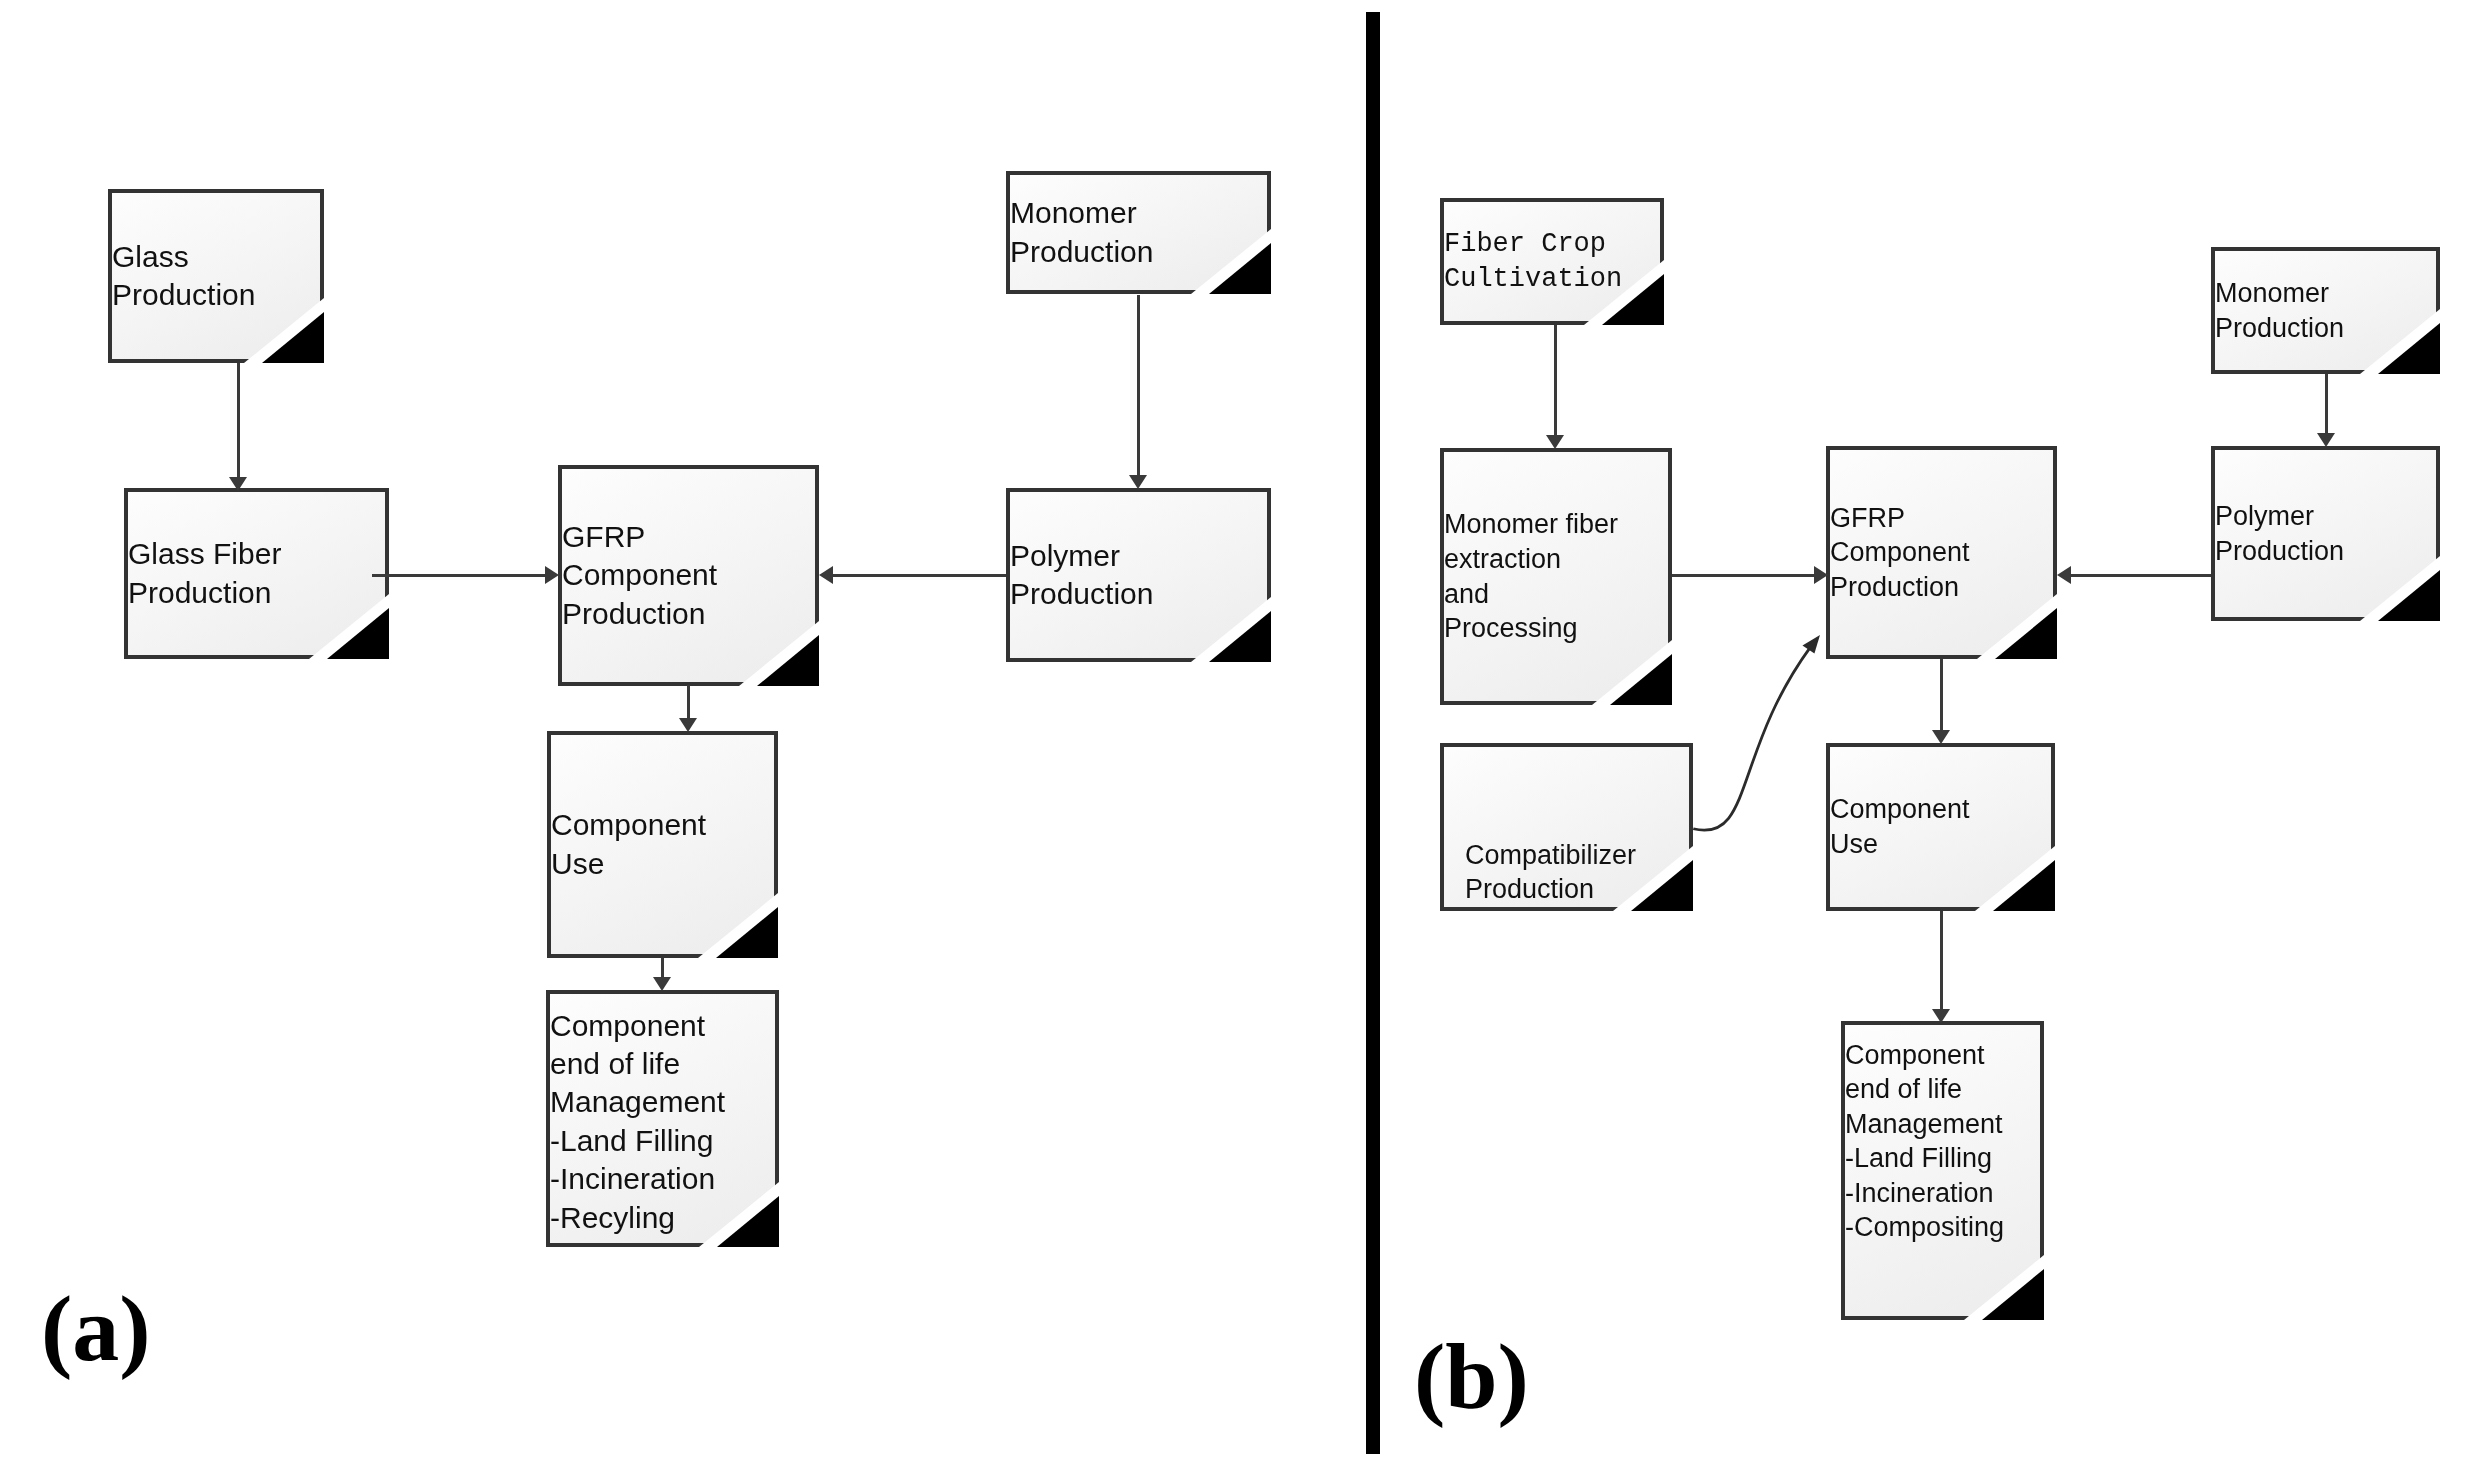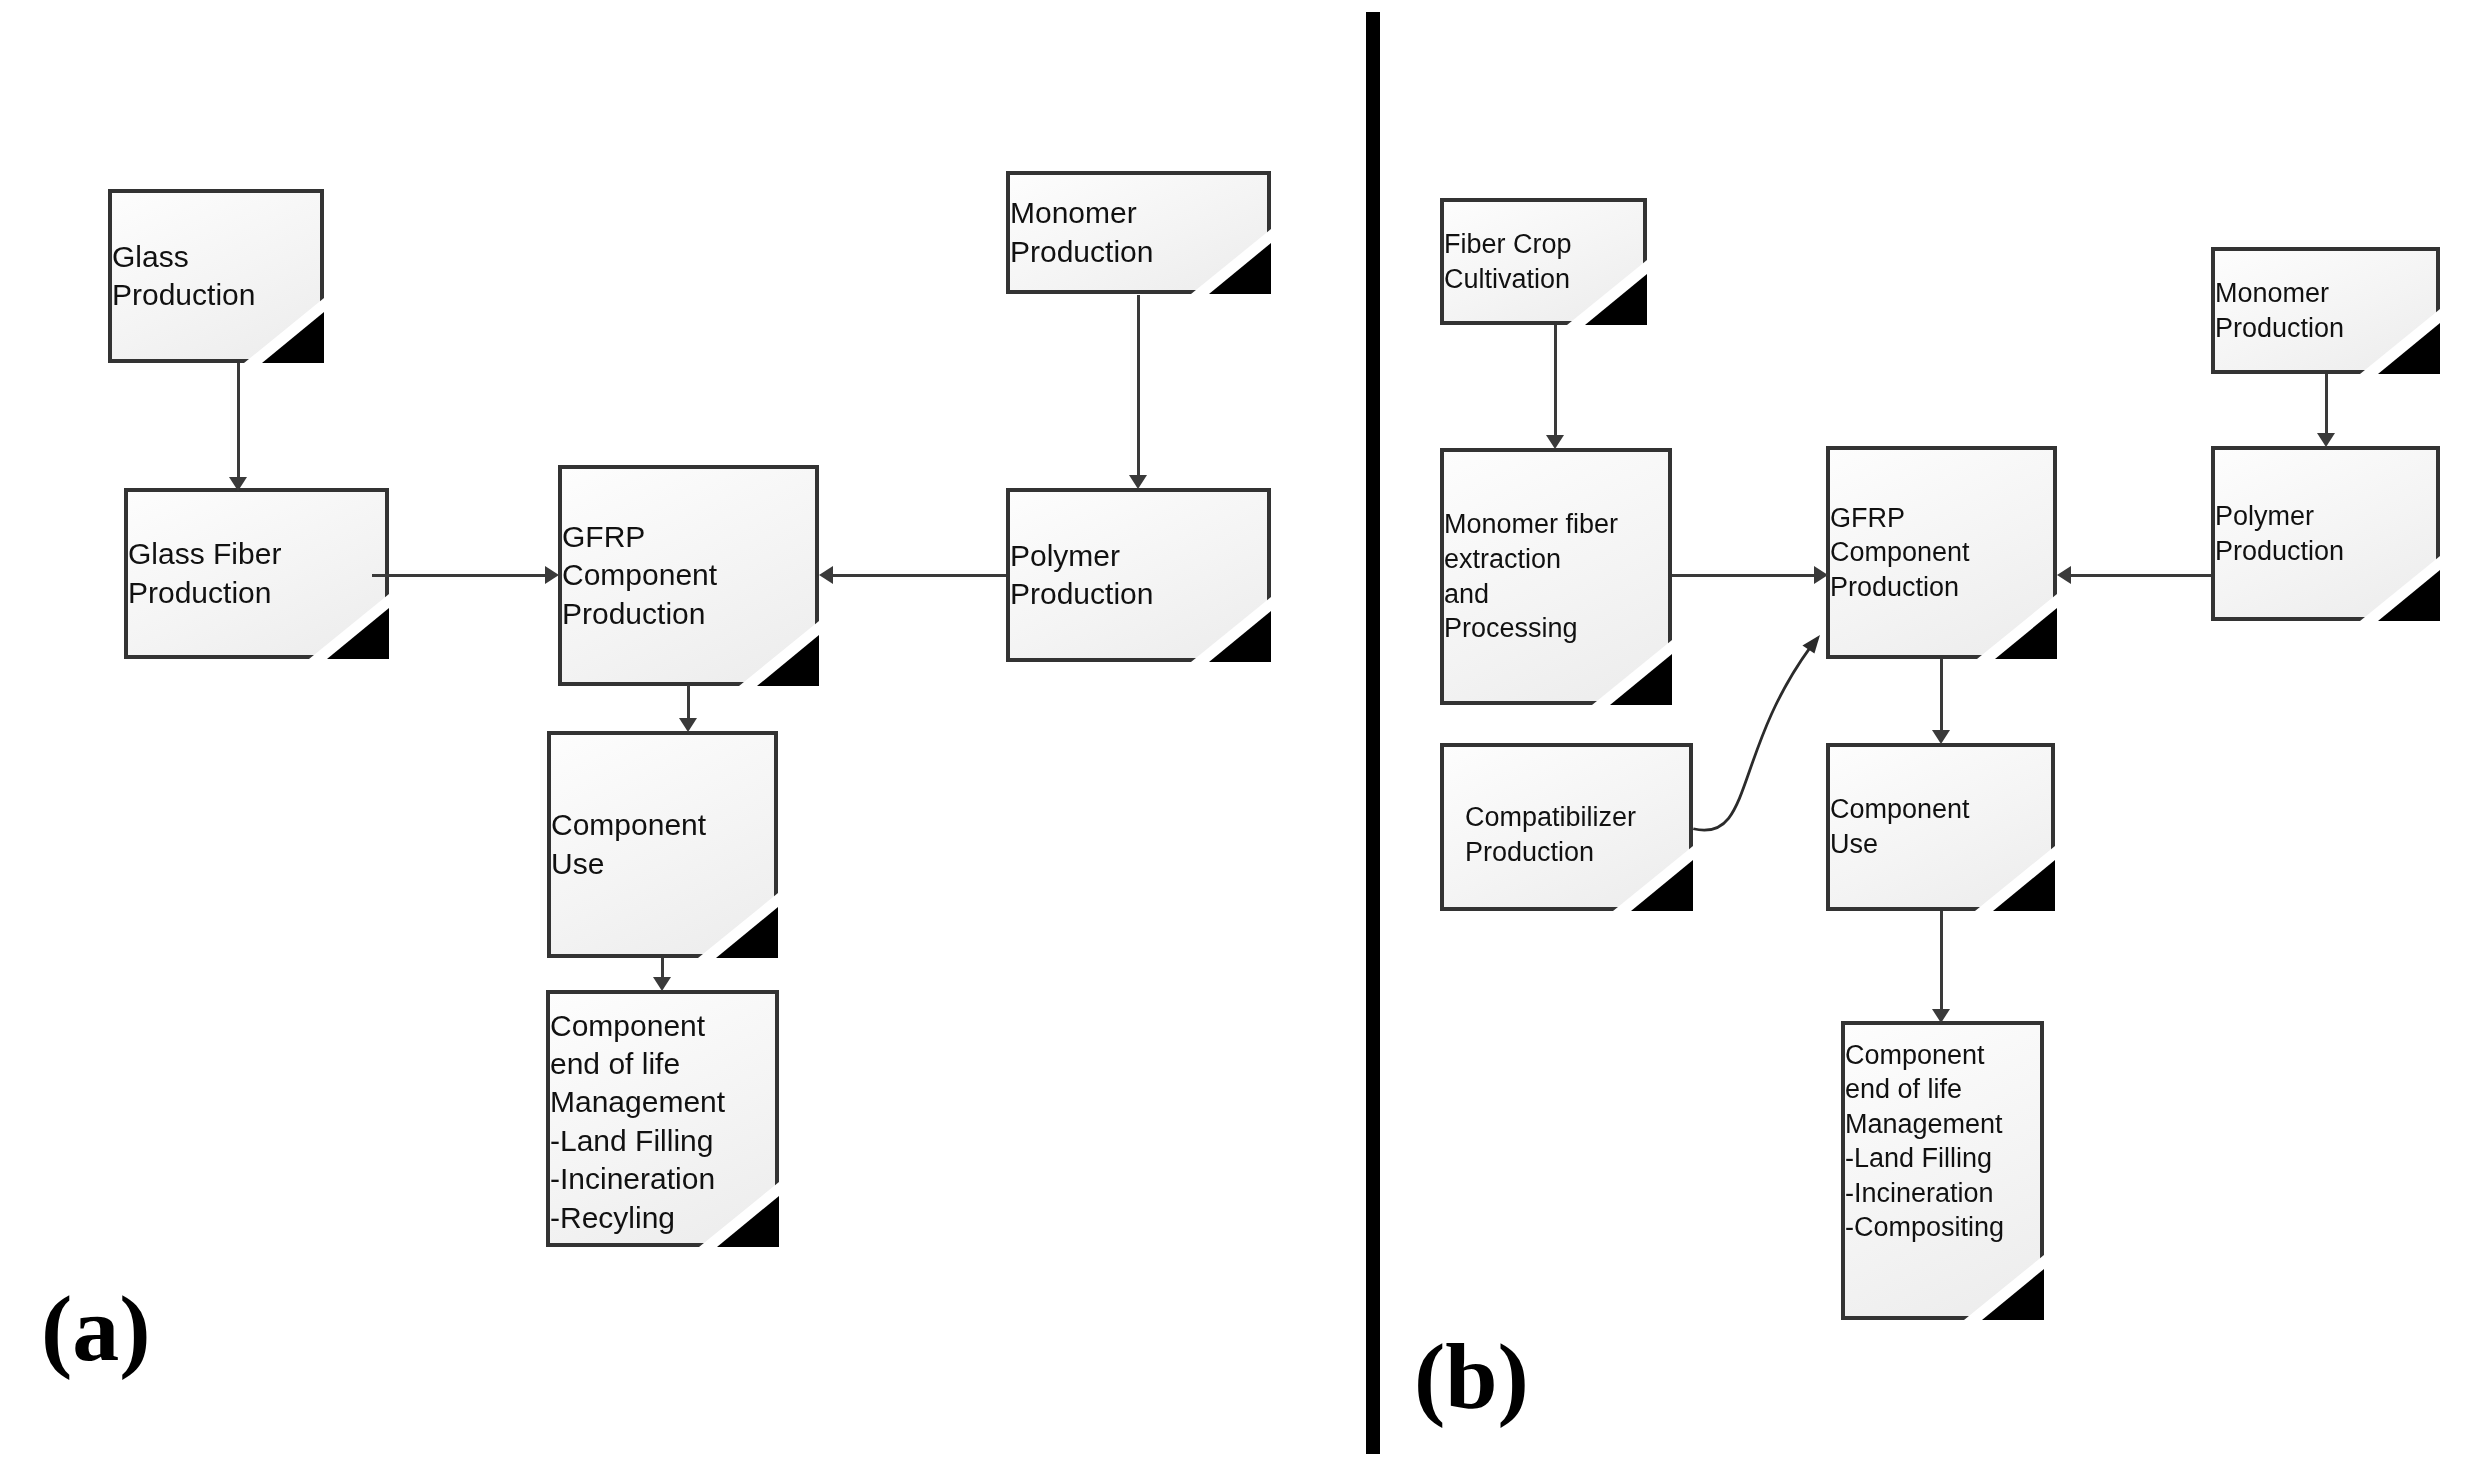--- a/index.html
+++ b/index.html
@@ -23,21 +23,21 @@
     white-space:pre-line;
     text-align:left;
     font-size:30px;
     line-height:1.28;
     color:#111111;
     width:100%;
   }
   .box--b .box-text{font-size:27px;}
   .box--top{align-items:flex-start;}
   .box--top .box-text{padding-top:12.7px;}
-  .box--topleft{align-items:center;}
+  .box--topleft{align-items:flex-end;}
   .box--topleft .box-text{text-align:left;padding:16px 0 0 21px;}
   
   .fold-w{
     position:absolute;right:-4px;bottom:-4px;width:0;height:0;
     border-left:80px solid transparent;border-bottom:65px solid #ffffff;
   }
   .fold-b{
     position:absolute;right:-4px;bottom:-4px;width:0;height:0;
     border-left:62px solid transparent;border-bottom:51px solid #000000;
   }
@@ -143,21 +143,21 @@
         <span class="head-down"></span>
       </div>
 
     <div class="panel-label" style="left:41px;top:1281px;">(a)</div>
   </div>
 
   <div class="divider"></div>
 
   <div class="panel">
 
-    <div class="box box--b" style="left:1440px;top:198px;width:207px;height:127px;">
+    <div class="box box--b" style="left:1440px;top:198px;width:224px;height:127px;font-family:Liberation Mono, monospace;">
       <div class="box-text">Fiber Crop
 Cultivation</div>
       <span class="fold-w"></span>
       <span class="fold-b"></span>
     </div>
 
     <div class="box box--b" style="left:2211px;top:247px;width:229px;height:127px;">
       <div class="box-text">Monomer
 Production</div>
       <span class="fold-w"></span>

